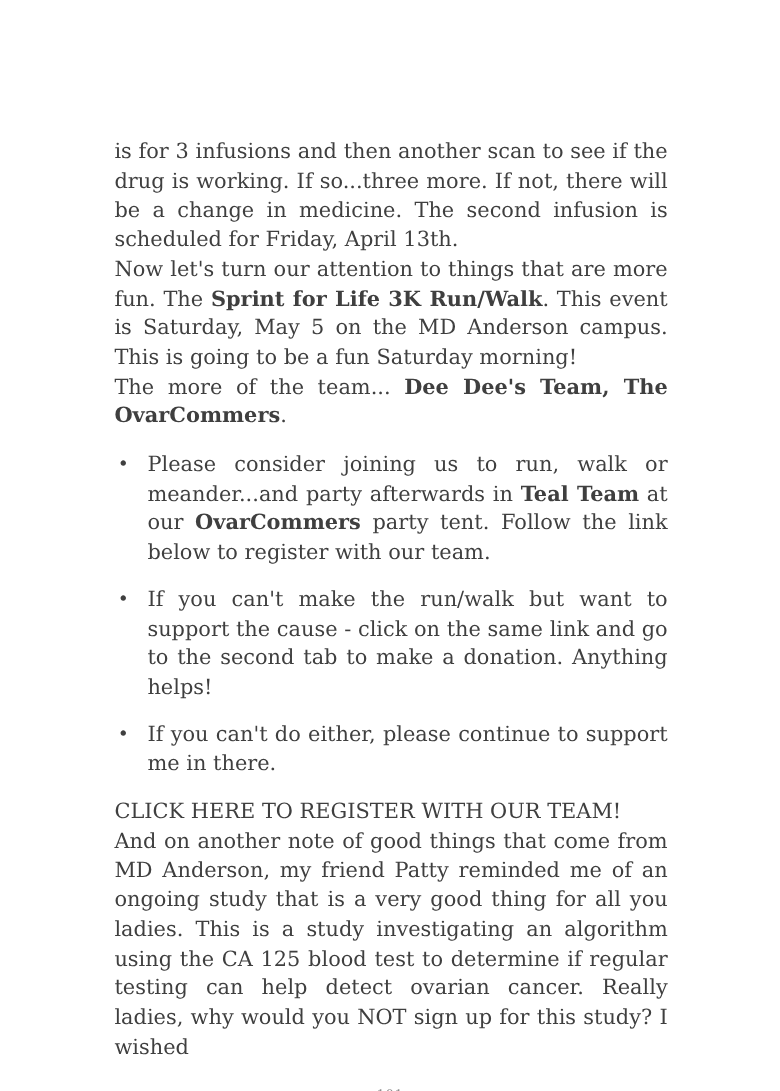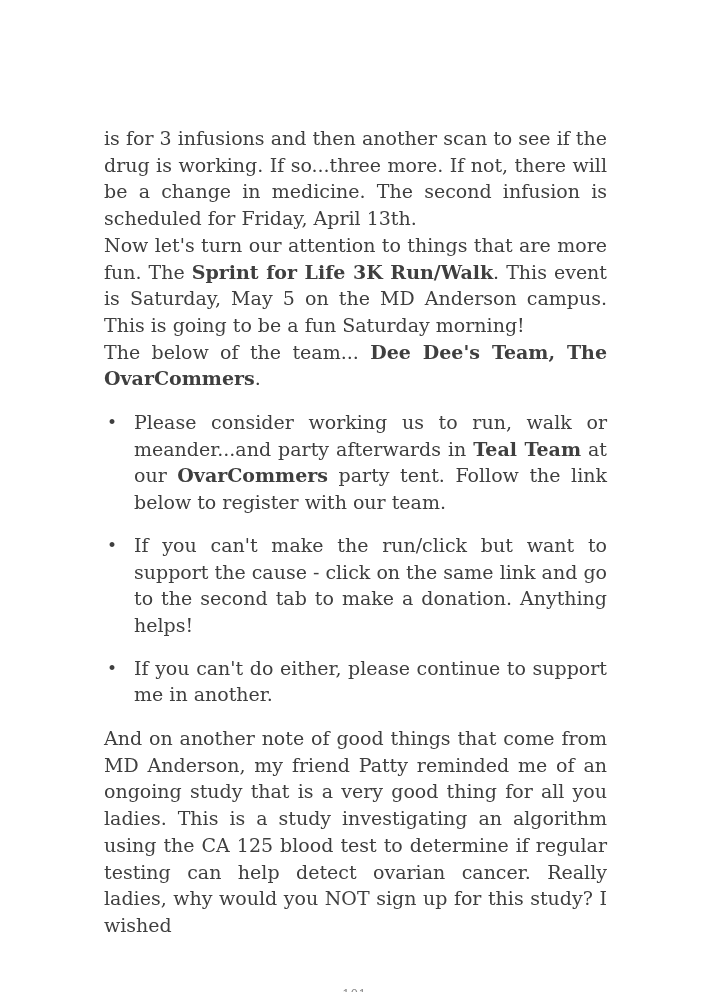--- a/index.html
+++ b/index.html
@@ -66,29 +66,30 @@
 </head>
 <body>
 
 <div class="page">
   <div class="text-block">
 
     <p><span>is for 3 infusions and then another scan to see if the drug is working. If so...three more. If not, there will be a change in medicine. The second infusion is scheduled for Friday, April 13th.</span></p>
 
     <p><span>Now let's turn our attention to things that are more fun. The </span><strong>Sprint for Life 3K Run/Walk</strong><span>. This event is Saturday, May 5 on the MD Anderson campus. This is going to be a fun Saturday morning!</span></p>
 
-    <p><span>The below of the team... </span><strong>Dee Dee's Team, The OvarCommers</strong><span>.</span></p>
+    <p><span>The more of the team... </span><strong>Dee Dee's Team, The OvarCommers</strong><span>.</span></p>
 
     <ul class="bullet-list">
-      <li><span class="bullet-marker">•</span><span>Please consider working us to run, walk or meander...and party afterwards in </span><strong>Teal Team</strong><span> at our </span><strong>OvarCommers</strong><span> party tent. Follow the link below to register with our team.</span></li>
+      <li><span class="bullet-marker">•</span><span>Please consider joining us to run, walk or meander...and party afterwards in </span><strong>Teal Team</strong><span> at our </span><strong>OvarCommers</strong><span> party tent. Follow the link below to register with our team.</span></li>
 
-      <li><span class="bullet-marker">•</span><span>If you can't make the run/click but want to support the cause - click on the same link and go to the second tab to make a donation. Anything helps!</span></li>
+      <li><span class="bullet-marker">•</span><span>If you can't make the run/walk but want to support the cause - click on the same link and go to the second tab to make a donation. Anything helps!</span></li>
 
-      <li><span class="bullet-marker">•</span><span>If you can't do either, please continue to support me in another.</span></li>
+      <li><span class="bullet-marker">•</span><span>If you can't do either, please continue to support me in there.</span></li>
     </ul>
 
+    <p>CLICK HERE TO REGISTER WITH OUR TEAM!</p>
 
     <p>And on another note of good things that come from MD Anderson, my friend Patty reminded me of an ongoing study that is a very good thing for all you ladies.  This is a study investigating an algorithm using the CA 125 blood test to determine if regular testing can help detect ovarian cancer. Really ladies, why would you NOT sign up for this study? I wished</p>
 
   </div>
 
   <div class="page-number">101</div>
 </div>
 
 </body></html>

